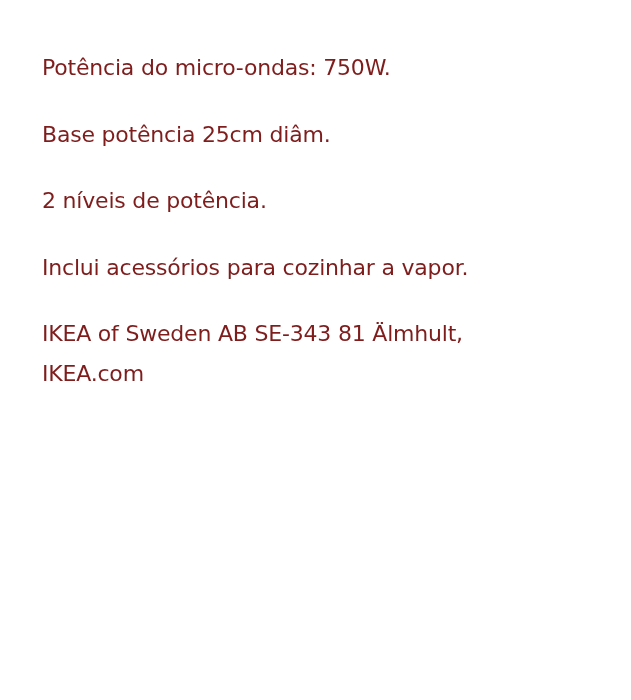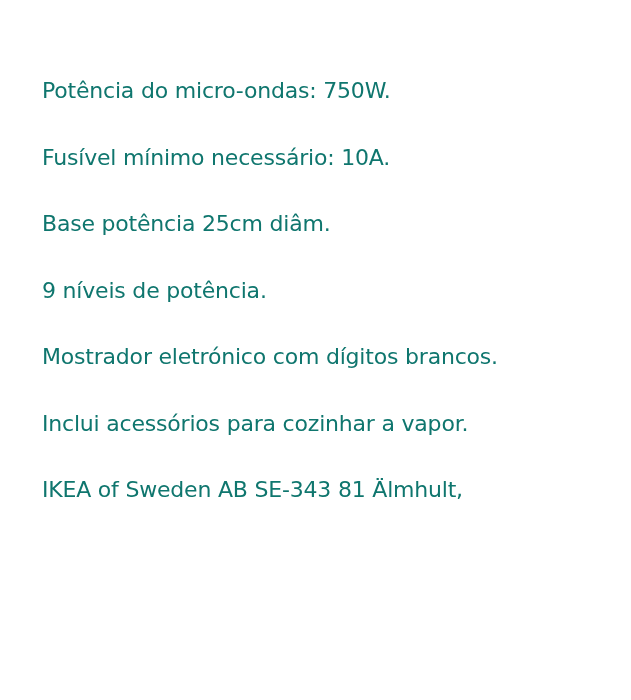--- a/index.html
+++ b/index.html
@@ -9,43 +9,41 @@
     }
     body {
       width: 631px;
       height: 700px;
       overflow: hidden;
       position: relative;
     }
     .content {
       position: absolute;
       left: 42px;
-      top: 71px;
+      top: 48px;
       width: 560px;
       font-family: "DejaVu Sans", "Liberation Sans", sans-serif;
       font-size: 22px;
-      color: #0f766e;
+      color: #7f1d1d;
       letter-spacing: -0.2px;
     }
     .para {
       margin: 0 0 26.5px 0;
       line-height: 40px;
       white-space: normal;
     }
     .para:last-child {
       margin-bottom: 16px;
     }
     .para.wrap {
       width: 460px;
     }
   </style>
 </head>
 <body>
 
 <div class="content">
   <p class="para">Potência do micro-ondas: 750W.</p>
-  <p class="para">Fusível mínimo necessário: 10A.</p>
   <p class="para">Base potência 25cm diâm.</p>
-  <p class="para">9 níveis de potência.</p>
-  <p class="para">Mostrador eletrónico com dígitos brancos.</p>
+  <p class="para">2 níveis de potência.</p>
   <p class="para">Inclui acessórios para cozinhar a vapor.</p>
-  <p class="para wrap"><span>IKEA of Sweden AB SE-343 81 Älmhult,</span><br></p>
+  <p class="para wrap"><span>IKEA of Sweden AB SE-343 81 Älmhult,</span><br><span>IKEA.com</span></p>
 </div>
 
 </body></html>

